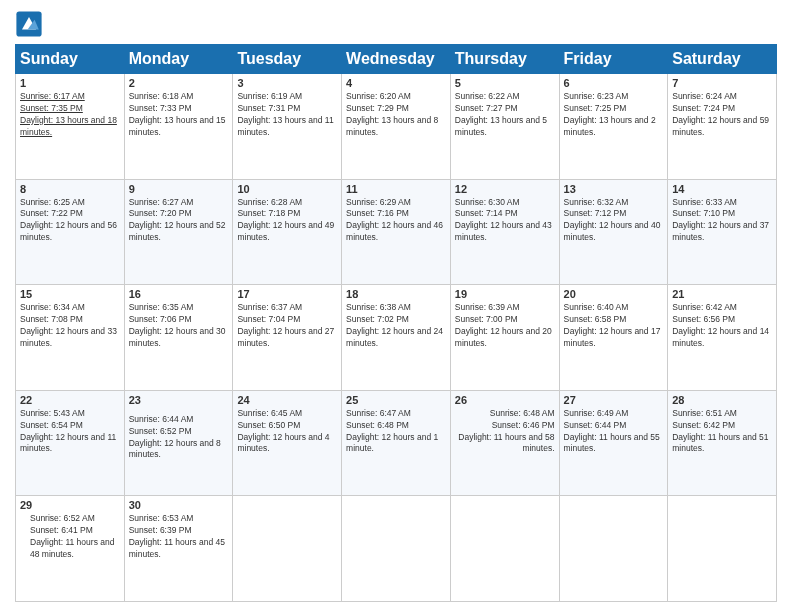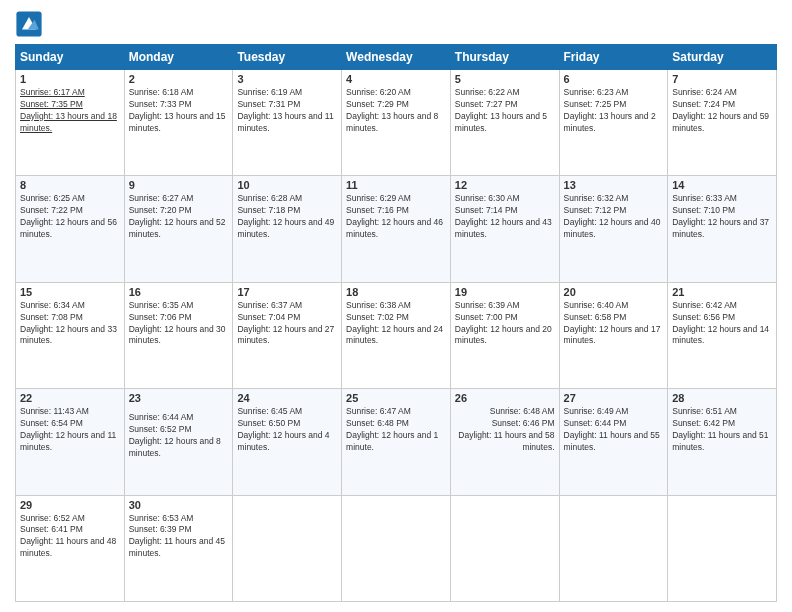--- a/index.html
+++ b/index.html
@@ -58,21 +58,21 @@
       width: 100%;
       flex: 1;
       table-layout: fixed;
     }
     .calendar thead tr {
       background-color: #1a6faf;
       color: white;
     }
     .calendar thead th {
       padding: 5px 4px;
-      font-size: 12px;
+      font-size: 16px;
       font-weight: bold;
       text-align: left;
       border: 1px solid #1a6faf;
     }
     .calendar tbody tr {
       vertical-align: top;
     }
     .calendar tbody td {
       border: 1px solid #ccc;
       padding: 3px 4px;
@@ -264,21 +264,21 @@
           <td>
             <span class="day-num">21</span>
             <div class="day-info" style="white-space: pre-line;">Sunrise: 6:42 AM
 Sunset: 6:56 PM
 Daylight: 12 hours and 14 minutes.</div>
           </td>
         </tr>
         <tr>
           <td>
             <span class="day-num">22</span>
-            <div class="day-info" style="white-space: pre-line;">Sunrise: 11:43 AM
+            <div class="day-info" style="white-space: pre-line;">Sunrise: 5:43 AM
 Sunset: 6:54 PM
 Daylight: 12 hours and 11 minutes.</div>
           </td>
           <td>
             <span class="day-num">23</span>
             <div class="day-info" style="white-space: pre-line; margin-top: 8px;">Sunrise: 6:44 AM
 Sunset: 6:52 PM
 Daylight: 12 hours and 8 minutes.</div>
           </td>
           <td>
@@ -308,21 +308,21 @@
           <td>
             <span class="day-num">28</span>
             <div class="day-info" style="white-space: pre-line;">Sunrise: 6:51 AM
 Sunset: 6:42 PM
 Daylight: 11 hours and 51 minutes.</div>
           </td>
         </tr>
         <tr>
           <td>
             <span class="day-num">29</span>
-            <div class="day-info" style="white-space: pre-line;">Sunrise: 6:52 AM
+            <div class="day-info" style="white-space: pre-line; margin-left: 10px;">Sunrise: 6:52 AM
 Sunset: 6:41 PM
 Daylight: 11 hours and 48 minutes.</div>
           </td>
           <td>
             <span class="day-num">30</span>
             <div class="day-info" style="white-space: pre-line;">Sunrise: 6:53 AM
 Sunset: 6:39 PM
 Daylight: 11 hours and 45 minutes.</div>
           </td>
           <td class="empty"></td>

